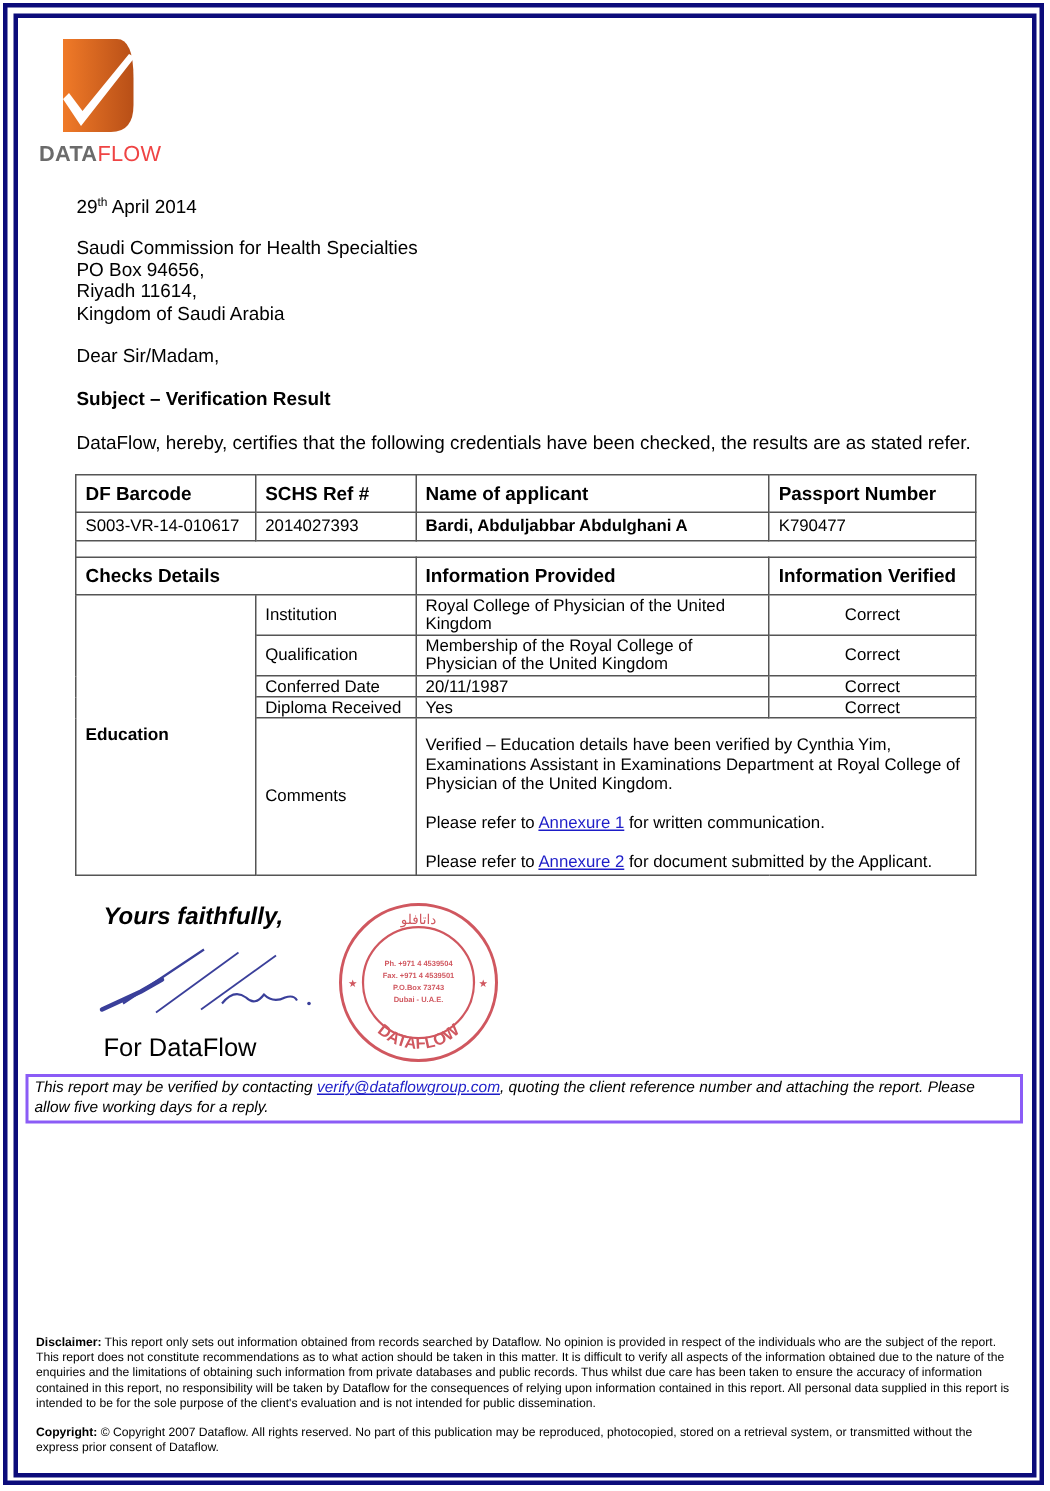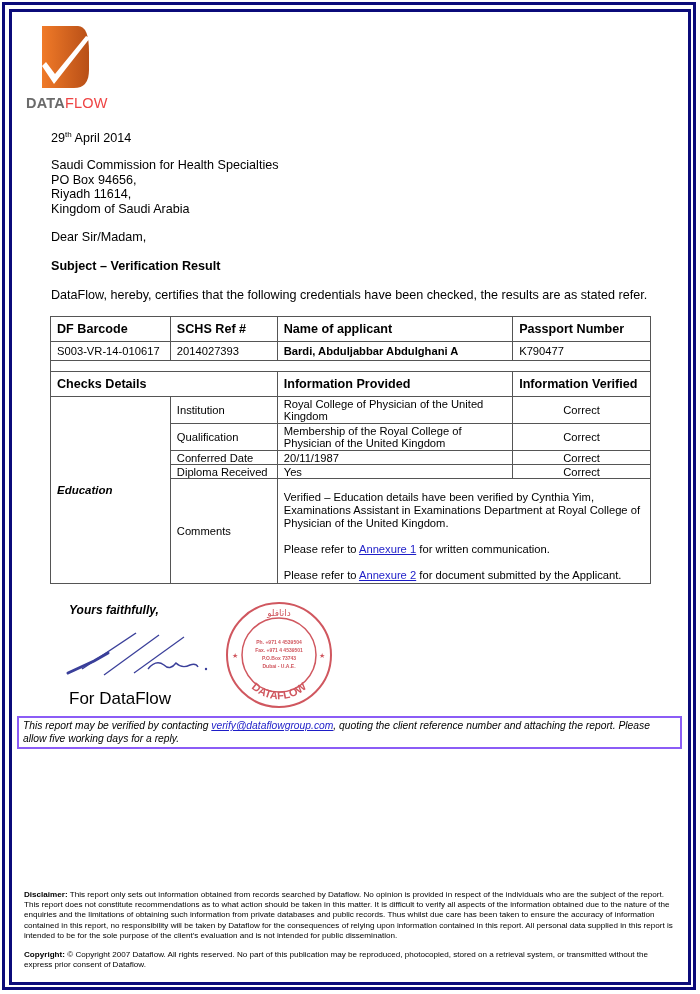--- a/index.html
+++ b/index.html
@@ -21,25 +21,25 @@
   .salutation { left: 51px; top: 230px; }
   .subject { left: 51px; top: 259px; font-weight: bold; }
   .intro { left: 51px; top: 288px; }
   table.main { position: absolute; left: 50px; top: 316px; width: 601px;
                border-collapse: collapse; font-size: 11.2px; }
   table.main td { border: 1px solid #555; padding: 1px 6px; vertical-align: middle; }
   table.main .th { font-weight: bold; font-size: 12.6px; height: 22px; }
   table.main .val { height: 16px; }
   table.main .spacer td { height: 10px; padding: 0; }
   .center { text-align: center; }
-  .edu { font-weight: bold; font-style: italic; font-size: 11.5px; }
+  .edu { font-weight: bold; font-size: 11.5px; }
   .comments p { margin: 0; line-height: 13px; }
   .comments p + p { margin-top: 13px; }
   a.link { color: #1d1dc8; }
-  .yours { left: 69px; top: 603px; font-style: italic; font-weight: bold; font-size: 12px; }
+  .yours { left: 69px; top: 603px; font-style: italic; font-weight: bold; font-size: 16px; }
   .sig { left: 64px; top: 625px; width: 150px; height: 55px; }
   .stamp { left: 224px; top: 600px; width: 110px; height: 110px; }
   .fordf { left: 69px; top: 689px; font-size: 17px; }
   .notice { left: 17px; top: 716px; width: 665px; border: 2px solid #8b5cf6;
             font-style: italic; font-size: 10.3px; line-height: 12.5px; padding: 2px 4px;
             box-sizing: border-box; }
   .disclaimer { left: 24px; top: 890px; width: 652px; font-size: 8.1px; line-height: 10.2px; }
   .copyright { left: 24px; top: 950px; width: 652px; font-size: 8.1px; line-height: 10.2px; }
   b { font-weight: bold; }
 </style>

